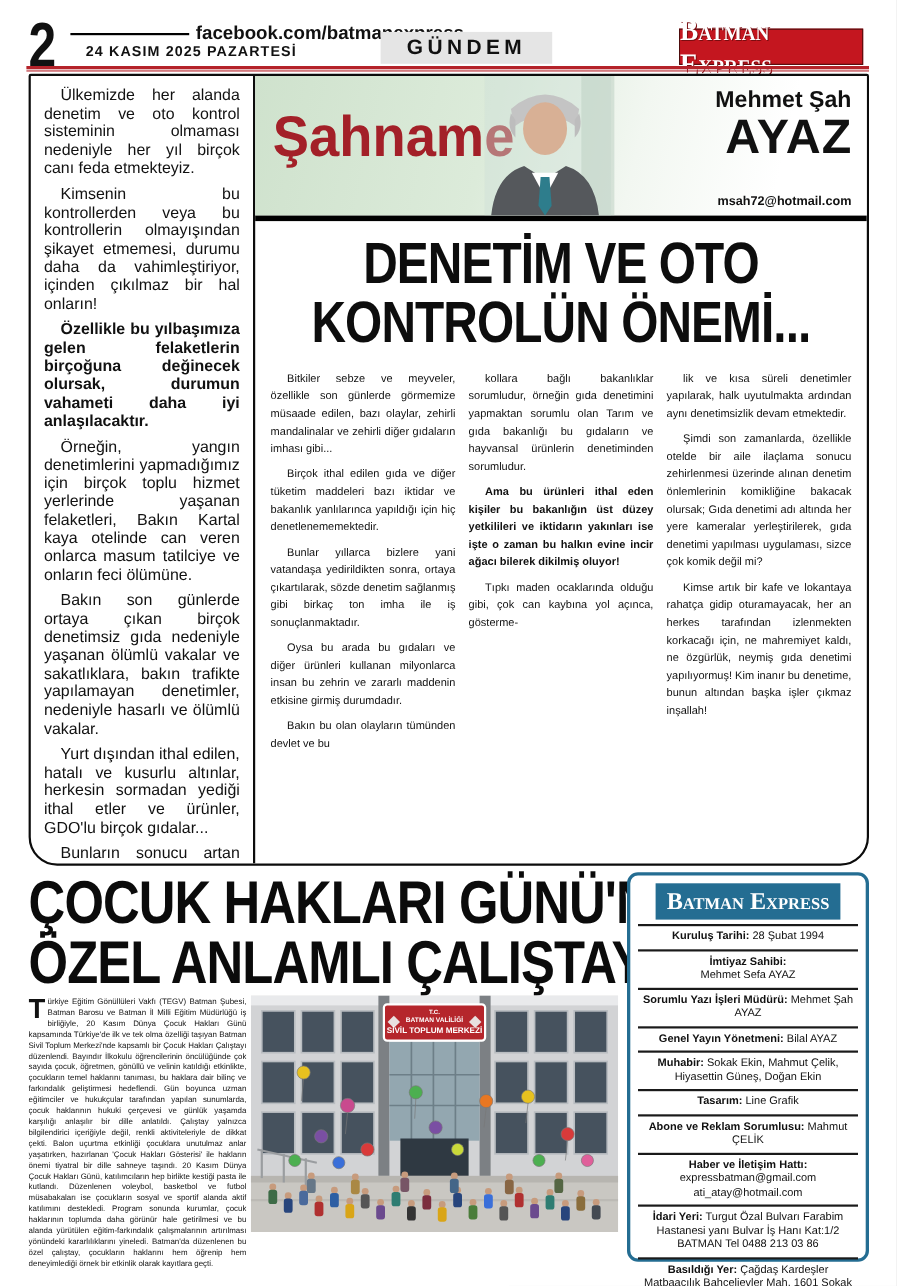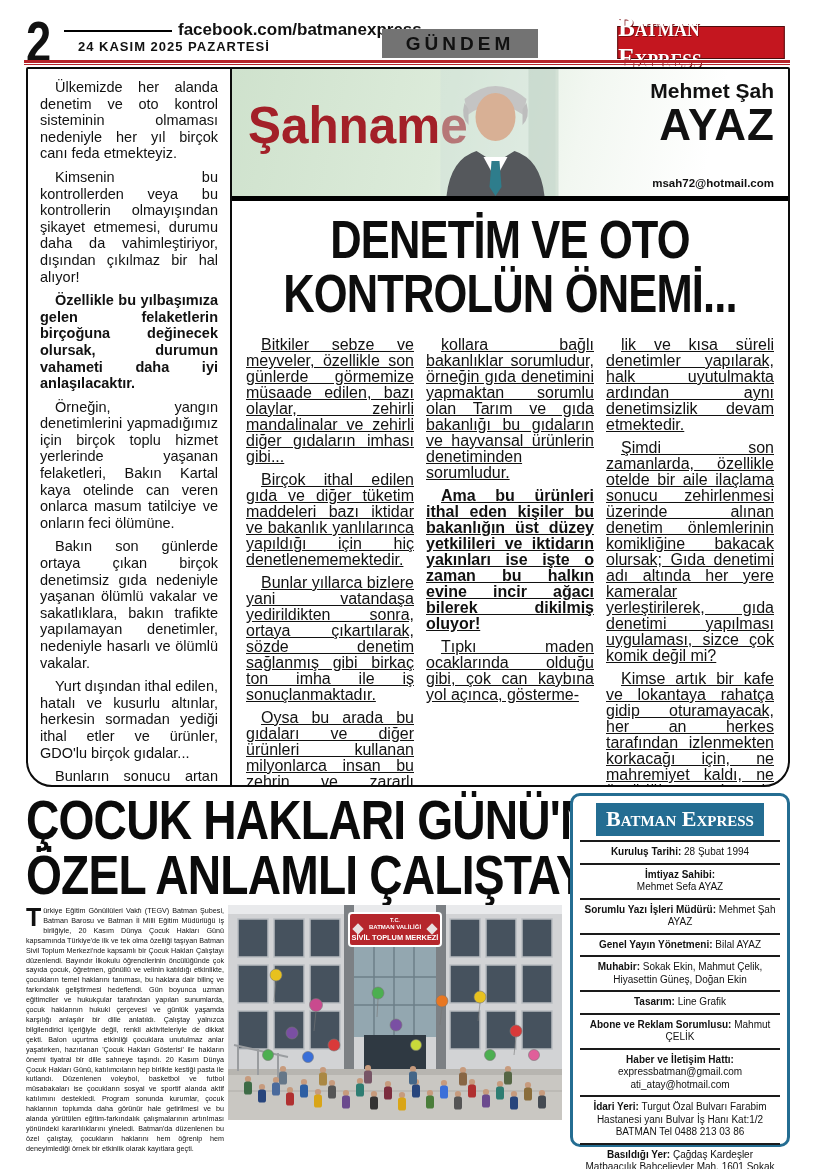--- a/index.html
+++ b/index.html
@@ -12,22 +12,22 @@
   
   .page-number {
     position:absolute; left:26px; top:8px; font-size:58px; font-weight:800;
     transform:scaleX(.78); transform-origin:left top; letter-spacing:-2px;
   }
   .fb-rule { position:absolute; left:64px; top:30px; width:108px; border-top:2px solid #000; }
   .fb-text { position:absolute; left:178px; top:20px; font-size:17px; font-weight:700; }
   .date-text { position:absolute; left:78px; top:39px; font-size:13px; font-weight:700; letter-spacing:1px; }
   .section-box {
     position:absolute; left:346px; top:29px; width:156px; height:29px;
-    background:#737373; display:flex; align-items:center; justify-content:center;
-    font-size:19px; font-weight:700; letter-spacing:4px;margin-left:36px;
+    background:#e5e5e5; display:flex; align-items:center; justify-content:center;
+    font-size:19px; font-weight:700; letter-spacing:4px;
   }
   .masthead {
     position:absolute; left:610px; top:26px; width:182px; height:33px;
     background:#c4161f; border:1px solid #4d0d0d; color:#fff;
     display:flex; align-items:center; justify-content:center;
     font-family:"Liberation Serif", serif; font-weight:700; font-variant:small-caps;
     font-size:27px; letter-spacing:0px; text-shadow:1px 1px 0 #7a0c10;
     transform:scaleX(.92); transform-origin:center;
   }
   .red-rules { position:absolute; left:24px; top:60px; width:766px; }
@@ -58,21 +58,21 @@
   .portrait { position:absolute; left:49%; bottom:0; transform:translateX(-55%); }
   .author-first { position:absolute; right:14px; top:10px; font-size:21px; font-weight:700;margin-left:36px; }
   .author-last  { position:absolute; right:13px; top:31px; font-size:44px; font-weight:800; letter-spacing:1px;text-align:center; }
   .author-email { position:absolute; right:14px; bottom:7px; font-size:11.5px; font-weight:700; }
   .headline { text-align:center; padding:12px 0 6px 0; flex:none; }
   .headline .hl {
     display:block; font-size:53px; line-height:54px; font-weight:800; color:#0d0d0d;
     transform:scaleX(.82); transform-origin:center; letter-spacing:-1px; white-space:nowrap;
   }
   .body-cols { display:flex; gap:12px; padding:10px 14px 12px 14px; flex:1; }
-  .body-col { flex:1; font-size:16px; line-height:16px; text-align:justify;text-decoration:underline; }
+  .body-col { flex:1; font-size:10px; line-height:16px; text-align:justify; }
 
   
   .news-headline { position:absolute; left:26px; top:793px; }
   .news-headline .hl {
     display:block; font-size:55px; line-height:55px; font-weight:800; color:#0b0b0b;
     transform:scaleX(.84); transform-origin:left center; letter-spacing:-1px; white-space:nowrap;
   }
   .news-body {
     position:absolute; left:26px; top:906px; width:198px; height:258px;
     font-size:7.2px; line-height:9.9px; text-align:justify; overflow:hidden;
@@ -110,21 +110,21 @@
   <div class="section-box">GÜNDEM</div>
   <div class="masthead">Batman Express</div>
   <div class="red-rules">
     <div class="r1"></div>
       <div class="r2"></div>
   </div>
 
   <div class="article-box">
     <div class="left-col">
       <p>Ülkemizde her alanda denetim ve oto kontrol sisteminin olmaması nedeniyle her yıl birçok canı feda etmekteyiz.</p>
-      <p>Kimsenin bu kontrollerden veya bu kontrollerin olmayışından şikayet etmemesi, durumu daha da vahimleştiriyor, dışından çıkılmaz bir hal alıyor!</p>
+      <p>Kimsenin bu kontrollerden veya bu kontrollerin olmayışından şikayet etmemesi, durumu daha da vahimleştiriyor, içinden çıkılmaz bir hal onların!</p>
       <p class="bold">Özellikle bu yılbaşımıza gelen felaketlerin birçoğuna değinecek olursak, durumun vahameti daha iyi anlaşılacaktır.</p>
       <p>Örneğin, yangın denetimlerini yapmadığımız için birçok toplu hizmet yerlerinde yaşanan felaketleri, Bakın Kartal kaya otelinde can veren onlarca masum tatilciye ve onların feci ölümüne.</p>
       <p>Bakın son günlerde ortaya çıkan birçok denetimsiz gıda nedeniyle yaşanan ölümlü vakalar ve sakatlıklara, bakın trafikte yapılamayan denetimler, nedeniyle hasarlı ve ölümlü vakalar.</p>
       <p>Yurt dışından ithal edilen, hatalı ve kusurlu altınlar, herkesin sormadan yediği ithal etler ve ürünler, GDO'lu birçok gıdalar...</p>
       <p>Bunların sonucu artan maddi zararlar ve sakatlık, hastalık ölümcül vakalar biten gıda zehirlenmeleri, bunları takip eden olaylar.</p>
     </div>
 
     <div class="right-area">
       <div class="banner">
         <div class="banner-title">Şahname</div>

